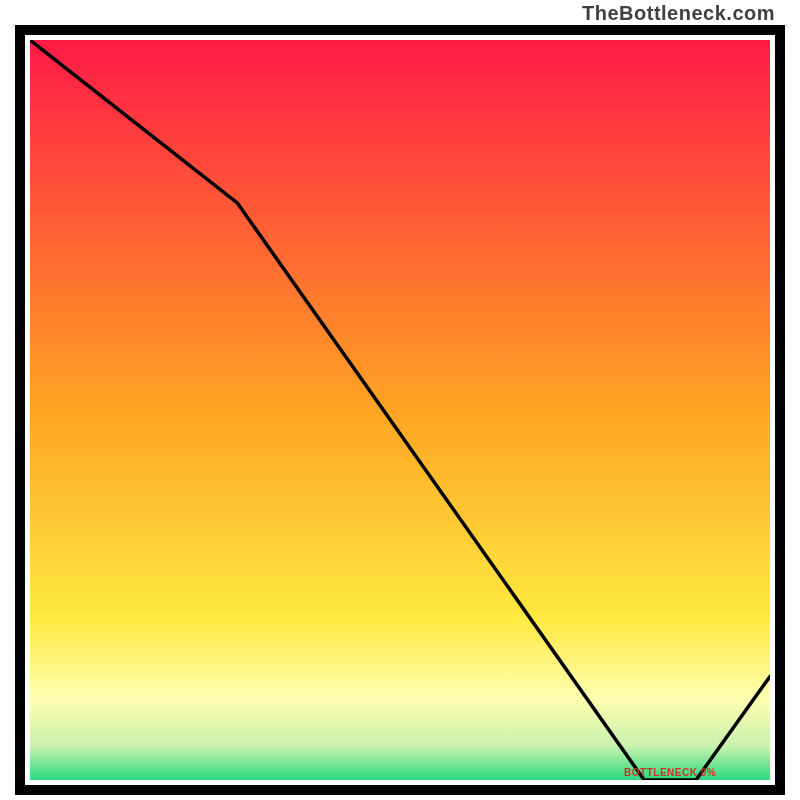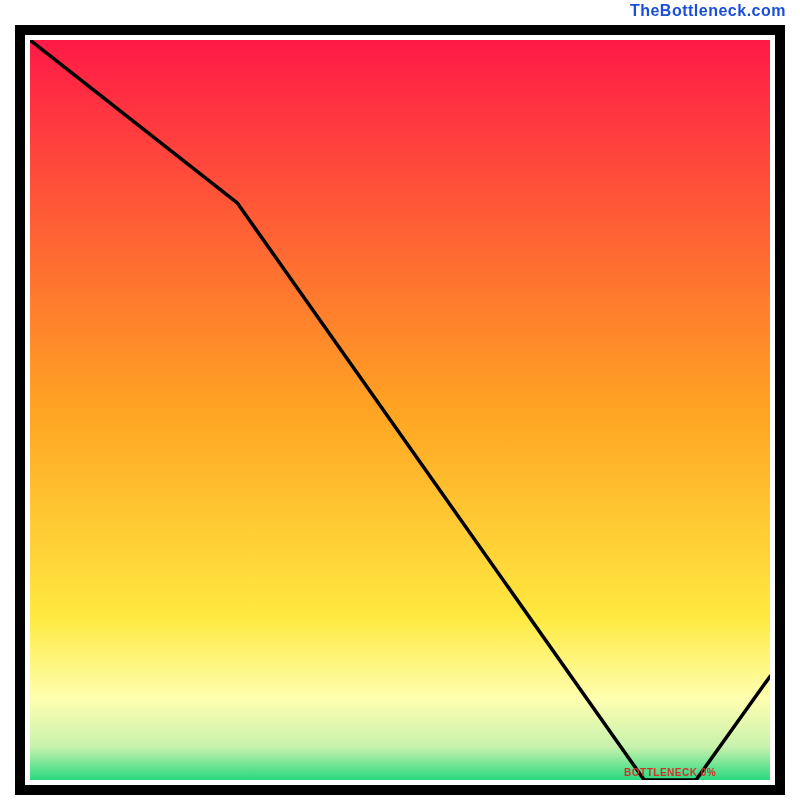--- a/index.html
+++ b/index.html
@@ -12,24 +12,24 @@
     overflow: hidden;
   }
   .page {
     position: relative;
     width: 800px;
     height: 800px;
   }
   .watermark {
     position: absolute;
     top: 2px;
-    right: 14px;
-    font-size: 16px;
+    right: 25px;
+    font-size: 20px;
     font-weight: bold;
-    color: #1d4ed8;
+    color: #404040;
     letter-spacing: 0.5px;
   }
   svg {
     display: block;
     position: absolute;
     top: 0;
     left: 0;
   }
   .plot-border {
     fill: none;

